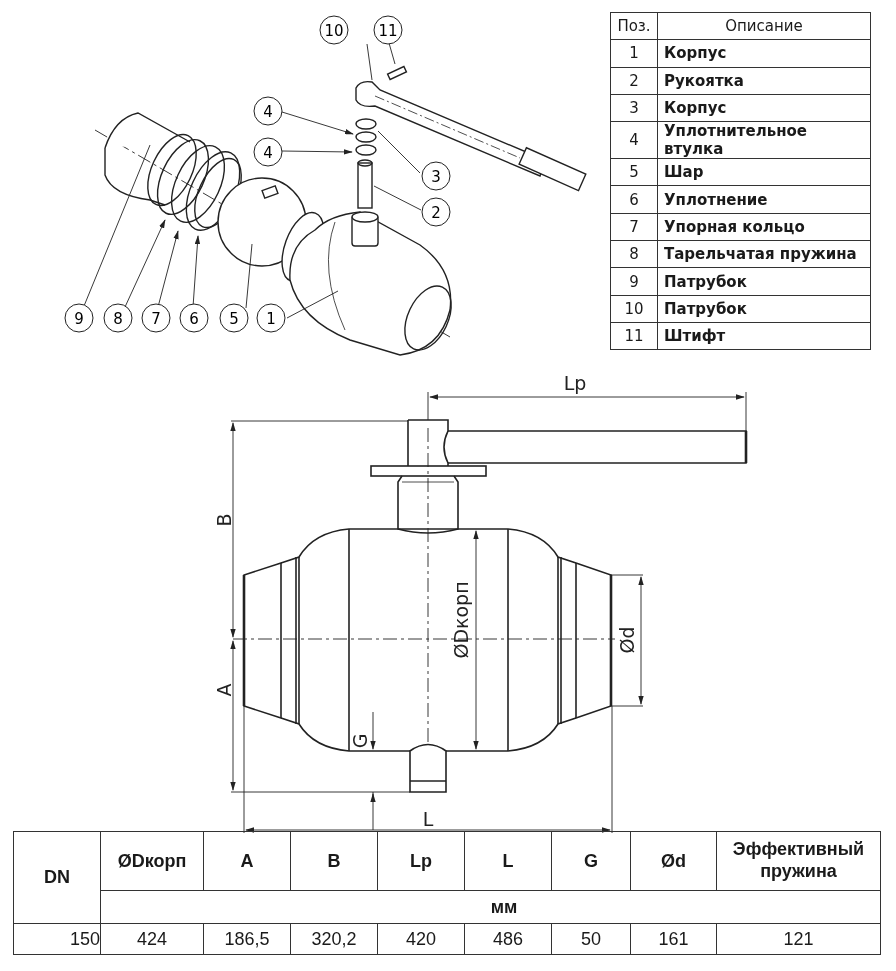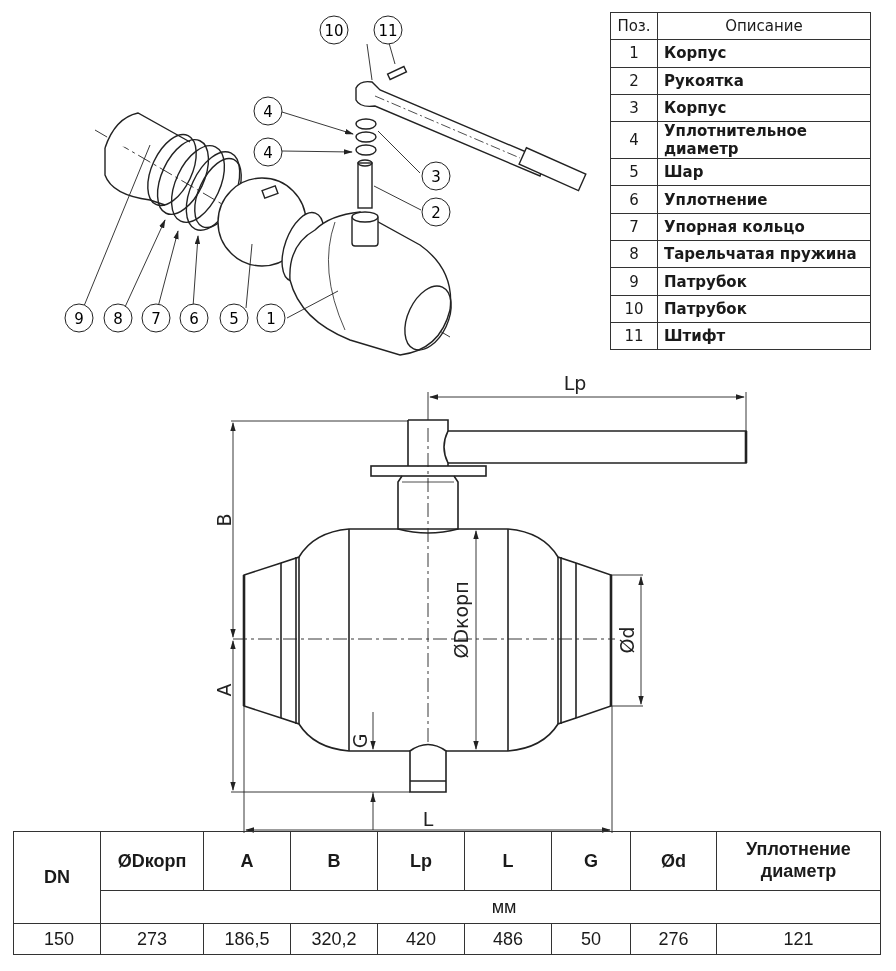--- a/index.html
+++ b/index.html
@@ -9,23 +9,23 @@
   .parts-table { position: absolute; left: 610px; top: 12px; border-collapse: collapse;
                  font-size: 15px; }
   .parts-table th, .parts-table td { border: 1px solid #333; height: 26.3px; padding: 0 6px; }
   .parts-table th { font-weight: normal; text-align: center; }
   .parts-table td.pos { text-align: center; width: 34px; }
   .parts-table td.desc { width: 200px; font-weight: bold; }
   .dim-table { position: absolute; left: 13px; top: 831px; border-collapse: collapse;
                font-family: "Liberation Sans", sans-serif; font-size: 18px; }
   .dim-table th, .dim-table td { border: 1px solid #333; text-align: center; padding: 0; }
   .dim-table th { font-weight: bold; height: 58px; }
-  .dim-table td.unit { font-weight: normal; height: 32px; padding-left: 27px; }
+  .dim-table td.unit { font-weight: bold; height: 32px; padding-left: 27px; }
   .dim-table td.val { height: 30px; }
-  .dim-table td.dn-val { text-align: center; padding-left: 4px; }
+  .dim-table td.dn-val { text-align: right; padding-left: 4px; }
   svg text { font-family: "DejaVu Sans", sans-serif; }
 </style>
 </head>
 <body>
 
 <svg id="drawing" width="896" height="971" viewBox="0 0 896 971">
   <defs>
     <marker id="arr" markerWidth="10" markerHeight="6" refX="9" refY="3" orient="auto-start-reverse">
       <path d="M0,0 L10,3 L0,6 Z" fill="#222"></path>
     </marker>
@@ -228,21 +228,21 @@
     <tr>
         <td class="pos">2</td>
         <td class="desc">Рукоятка</td>
       </tr>
     <tr>
         <td class="pos">3</td>
         <td class="desc">Корпус</td>
       </tr>
     <tr>
         <td class="pos">4</td>
-        <td class="desc">Уплотнительное диаметр</td>
+        <td class="desc">Уплотнительное втулка</td>
       </tr>
     <tr>
         <td class="pos">5</td>
         <td class="desc">Шар</td>
       </tr>
     <tr>
         <td class="pos">6</td>
         <td class="desc">Уплотнение</td>
       </tr>
     <tr>
@@ -272,30 +272,30 @@
   <tbody>
       <tr>
     <th rowspan="2" style="width:86px">DN</th>
     <th style="width:102px">ØDкорп</th>
     <th style="width:86px">A</th>
     <th style="width:86px">B</th>
     <th style="width:86px">Lp</th>
     <th style="width:86px">L</th>
     <th style="width:78px">G</th>
     <th style="width:85px">Ød</th>
-    <th style="width:163px; line-height:1.2">Уплотнение диаметр</th>
+    <th style="width:163px; line-height:1.2">Эффективный пружина</th>
   </tr>
   <tr>
     <td class="unit" colspan="8">мм</td>
   </tr>
   <tr>
     <td class="val dn-val">150</td>
-    <td class="val">273</td>
+    <td class="val">424</td>
     <td class="val">186,5</td>
     <td class="val">320,2</td>
     <td class="val">420</td>
     <td class="val">486</td>
     <td class="val">50</td>
-    <td class="val">276</td>
+    <td class="val">161</td>
     <td class="val">121</td>
   </tr>
 </tbody>
   </table>
 
 </body></html>

